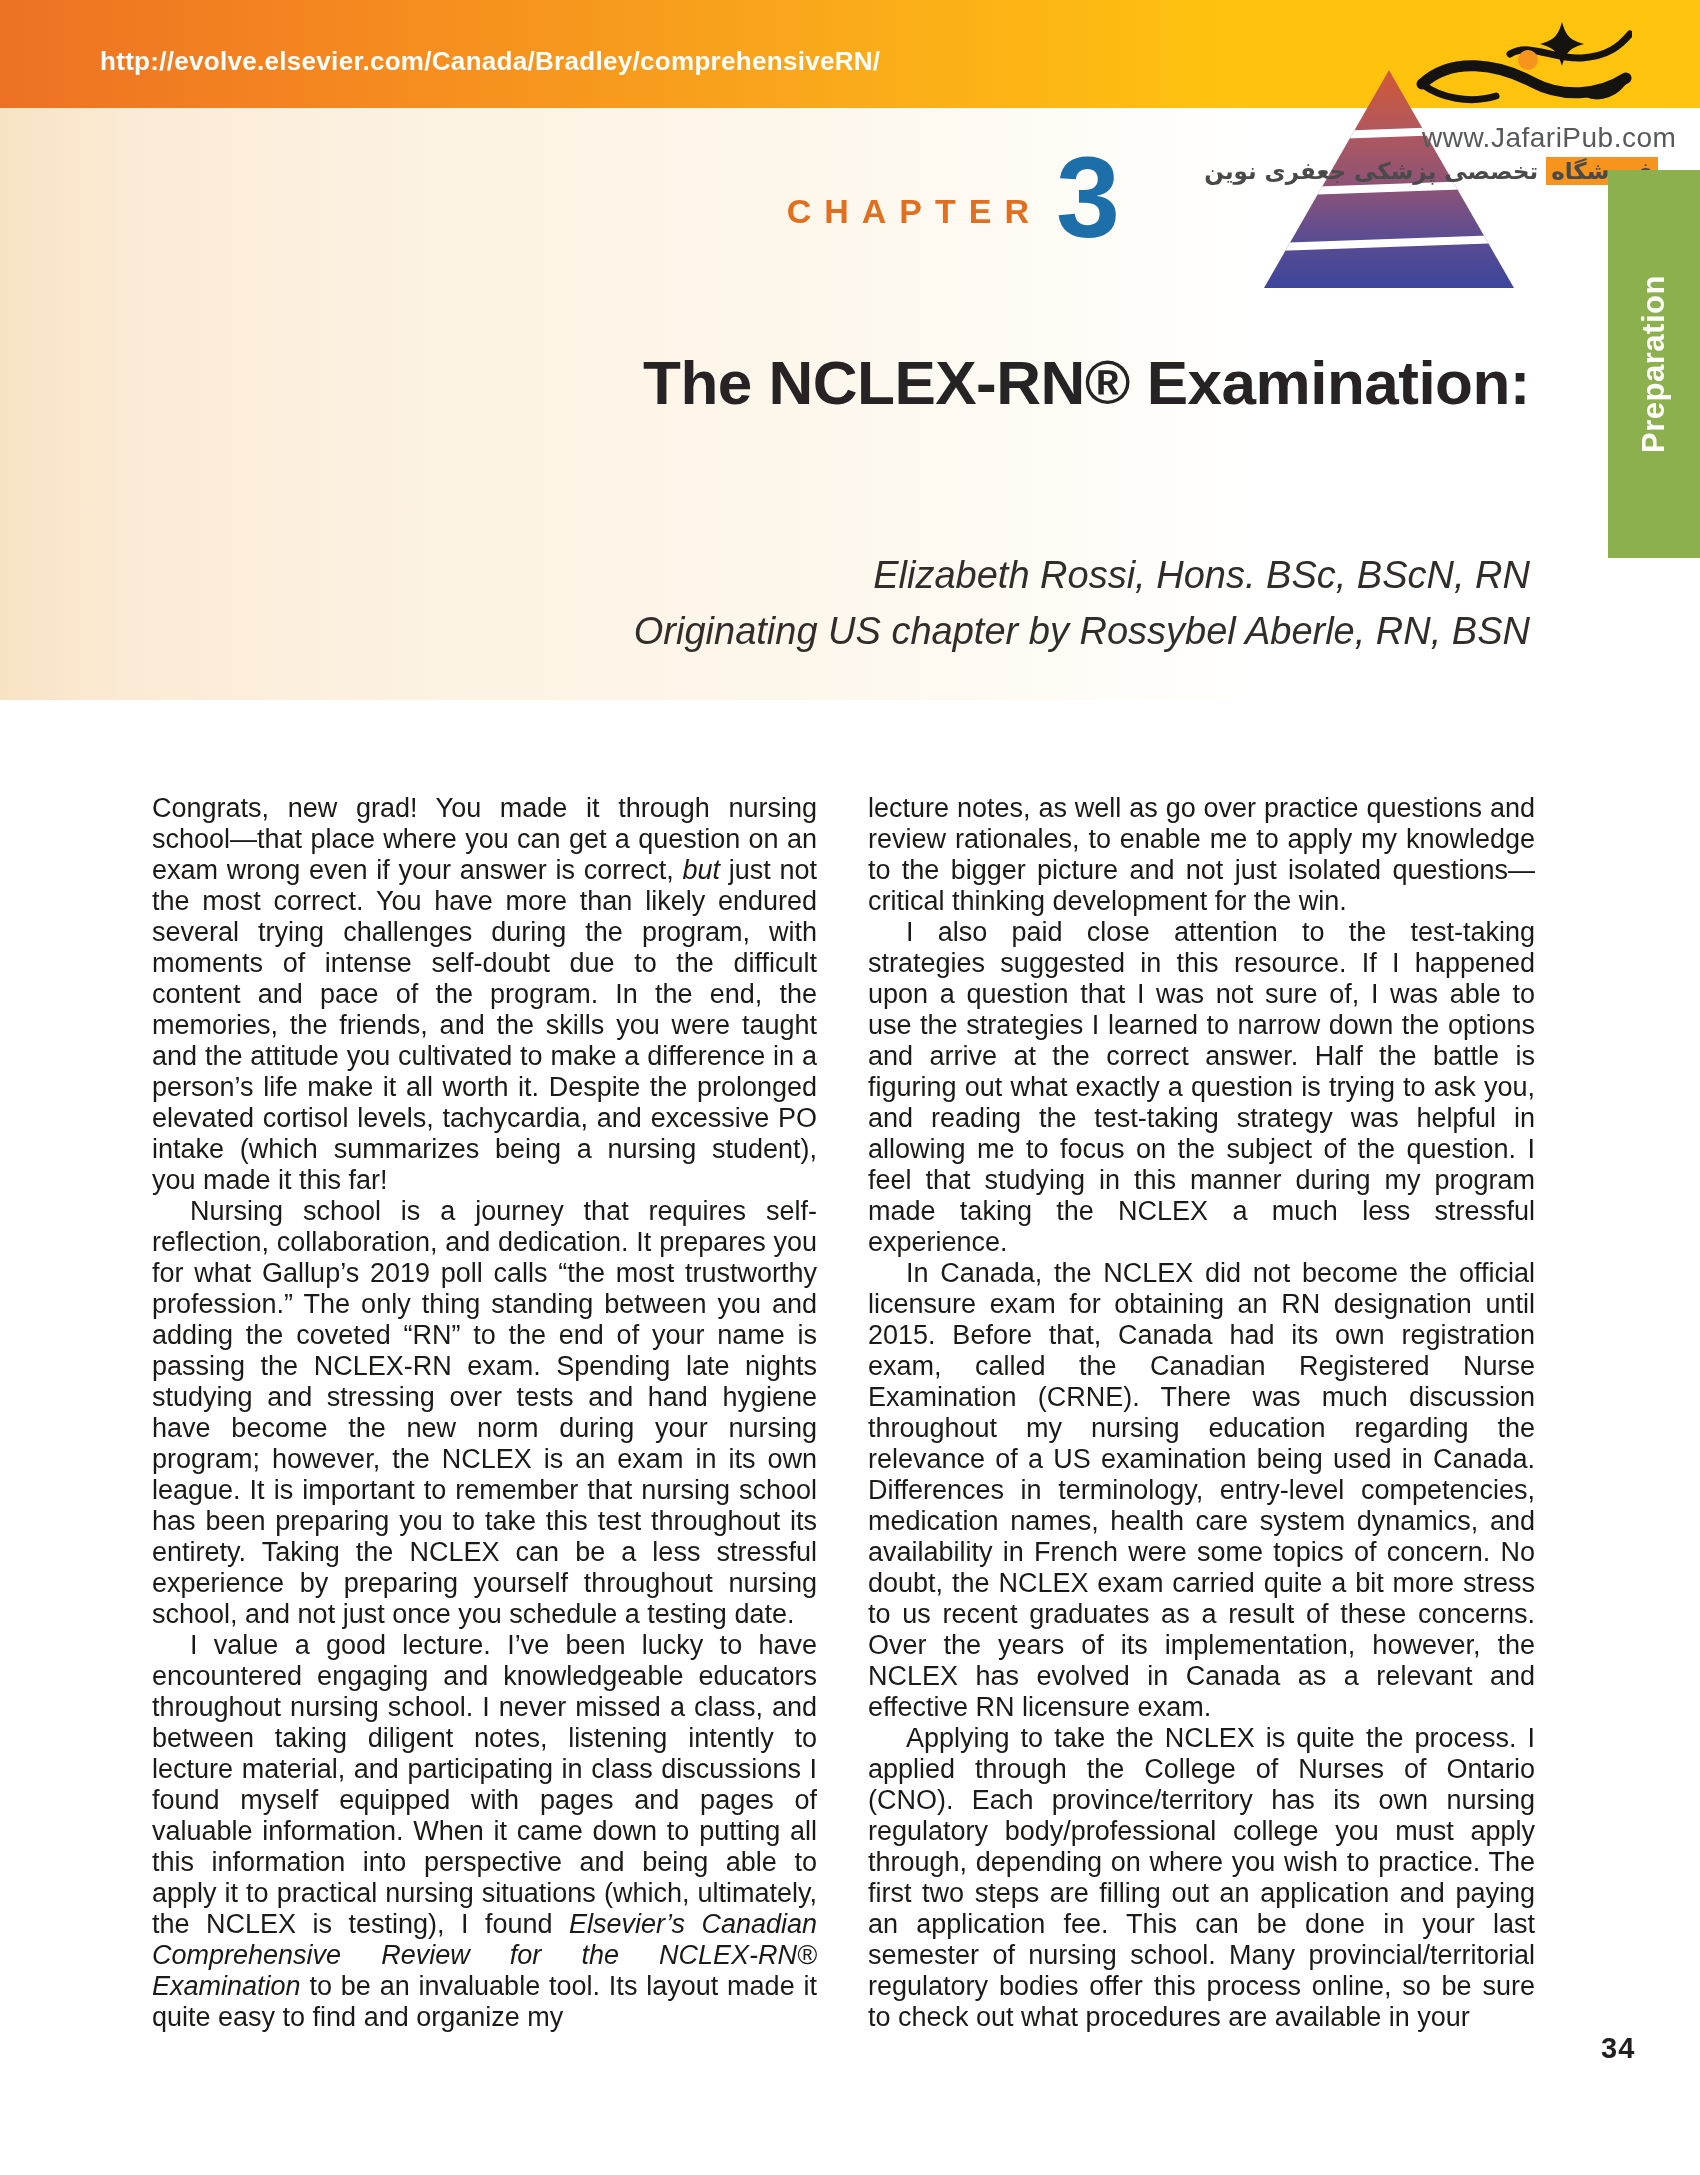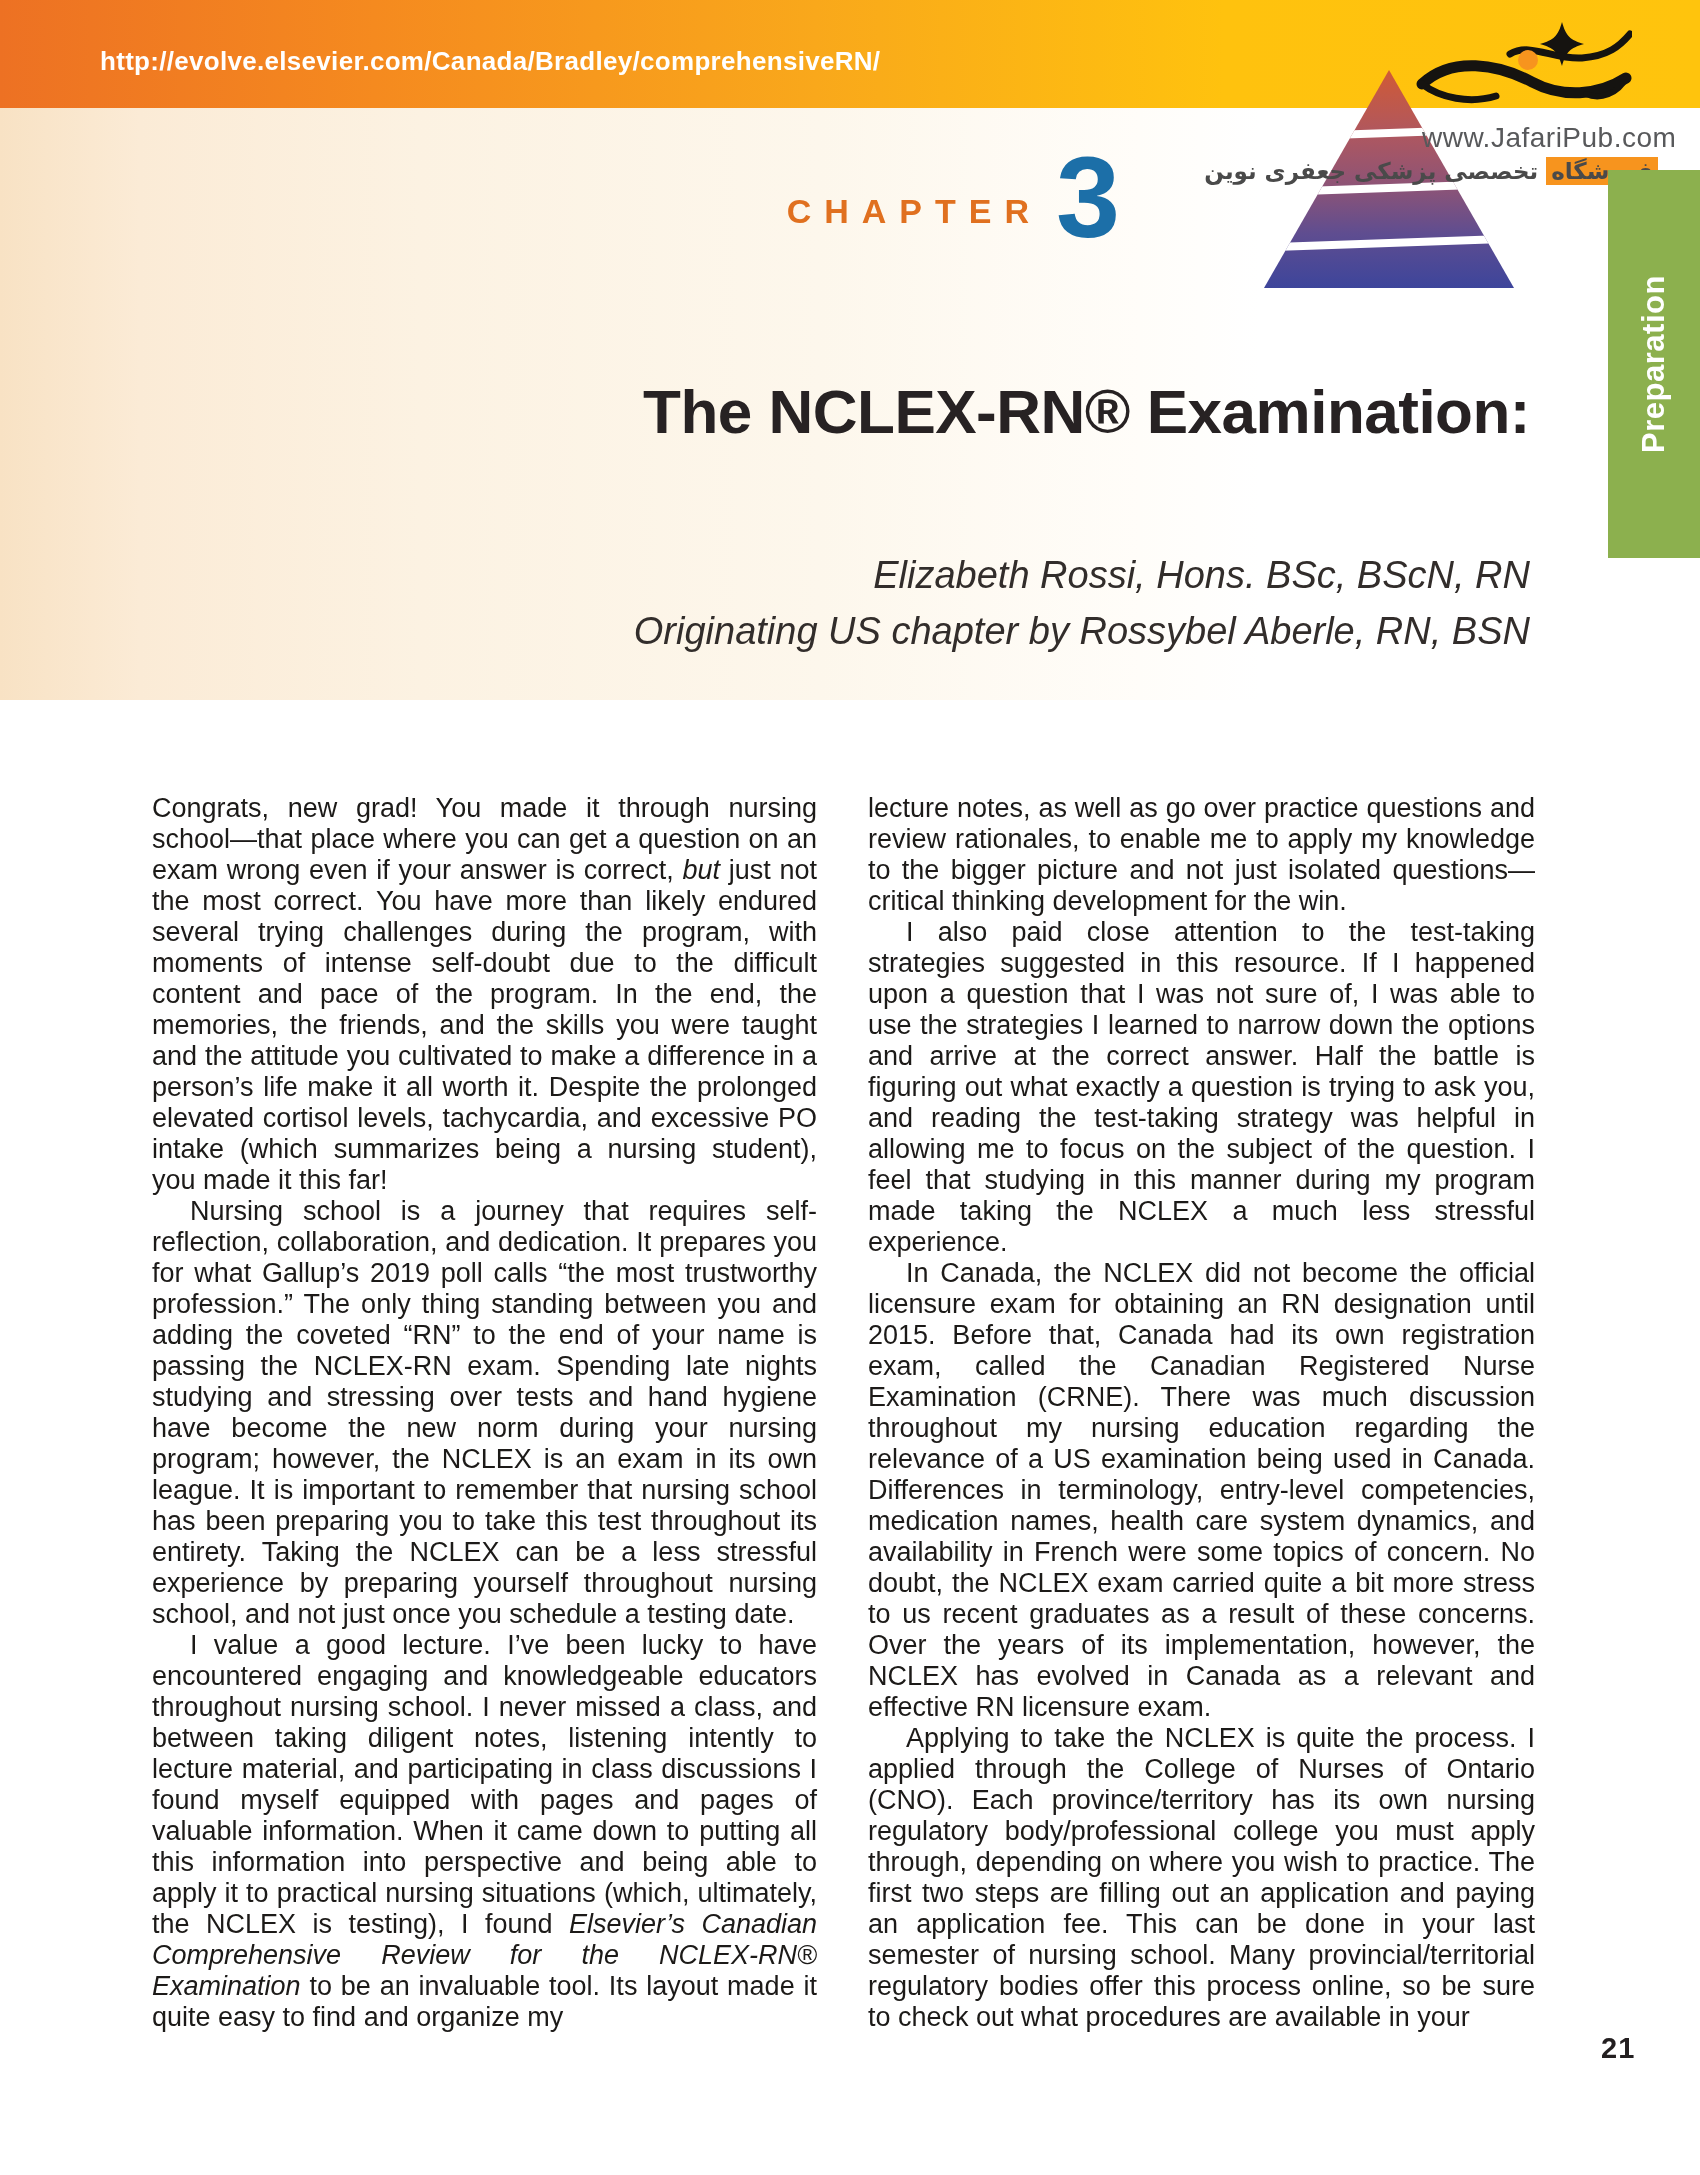--- a/index.html
+++ b/index.html
@@ -28,21 +28,21 @@
   .chapter-word{
     color:#E0701F;font-size:34px;font-weight:700;letter-spacing:13px;
     vertical-align:baseline;
   }
   .chapter-num{
     position:absolute;left:100%;margin-left:14px;top:-52px;
     color:#1C6FA8;font-size:115px;font-weight:700;line-height:1;
   }
   .title{
     position:absolute;right:170px;top:340px;text-align:right;
-    color:#272223;font-size:62px;font-weight:700;line-height:85px;letter-spacing:-.5px;margin-top:29px;
+    color:#272223;font-size:62px;font-weight:700;line-height:85px;letter-spacing:-.5px;
   }
   .byline{
     position:absolute;right:170px;top:522px;text-align:right;
     color:#322D2B;font-size:38px;font-style:italic;line-height:56px;font-weight:400;margin-top:25px;
   }
   
   .pyramid{position:absolute;left:1262px;top:66px;}
   
   .logo{position:absolute;left:1412px;top:20px;}
   .wm-site{
@@ -155,15 +155,15 @@
       <p class="indent"><span>Nursing school is a journey that requires self-reflection, collaboration, and dedication. It prepares you for what Gallup’s 2019 poll calls “the most trustworthy profession.” The only thing standing between you and adding the coveted “RN” to the end of your name is passing the NCLEX-RN exam. Spending late nights studying and stressing over tests and hand hygiene have become the new norm during your nursing program; however, the NCLEX is an exam in its own league. It is important to remember that nursing school has been preparing you to take this test throughout its entirety. Taking the NCLEX can be a less stressful experience by preparing yourself throughout nursing school, and not just once you schedule a testing date.</span></p>
       <p class="indent"><span>I value a good lecture. I’ve been lucky to have encountered engaging and knowledgeable educators throughout nursing school. I never missed a class, and between taking diligent notes, listening intently to lecture material, and participating in class discussions I found myself equipped with pages and pages of valuable information. When it came down to putting all this information into perspective and being able to apply it to practical nursing situations (which, ultimately, the NCLEX is testing), I found </span><i>Elsevier’s Canadian Comprehensive Review for the NCLEX-RN® Examination</i><span> to be an invaluable tool. Its layout made it quite easy to find and organize my</span></p>
     </div>
   <div class="col col-right">
       <p><span>lecture notes, as well as go over practice questions and review rationales, to enable me to apply my knowledge to the bigger picture and not just isolated questions—critical thinking development for the win.</span></p>
       <p class="indent"><span>I also paid close attention to the test-taking strategies suggested in this resource. If I happened upon a question that I was not sure of, I was able to use the strategies I learned to narrow down the options and arrive at the correct answer. Half the battle is figuring out what exactly a question is trying to ask you, and reading the test-taking strategy was helpful in allowing me to focus on the subject of the question. I feel that studying in this manner during my program made taking the NCLEX a much less stressful experience.</span></p>
       <p class="indent"><span>In Canada, the NCLEX did not become the official licensure exam for obtaining an RN designation until 2015. Before that, Canada had its own registration exam, called the Canadian Registered Nurse Examination (CRNE). There was much discussion throughout my nursing education regarding the relevance of a US examination being used in Canada. Differences in terminology, entry-level competencies, medication names, health care system dynamics, and availability in French were some topics of concern. No doubt, the NCLEX exam carried quite a bit more stress to us recent graduates as a result of these concerns. Over the years of its implementation, however, the NCLEX has evolved in Canada as a relevant and effective RN licensure exam.</span></p>
       <p class="indent"><span>Applying to take the NCLEX is quite the process. I applied through the College of Nurses of Ontario (CNO). Each province/territory has its own nursing regulatory body/professional college you must apply through, depending on where you wish to practice. The first two steps are filling out an application and paying an application fee. This can be done in your last semester of nursing school. Many provincial/territorial regulatory bodies offer this process online, so be sure to check out what procedures are available in your</span></p>
     </div>
 
-  <div class="page-num">21</div>
+  <div class="page-num">34</div>
 
 </div>
 
 </body></html>

